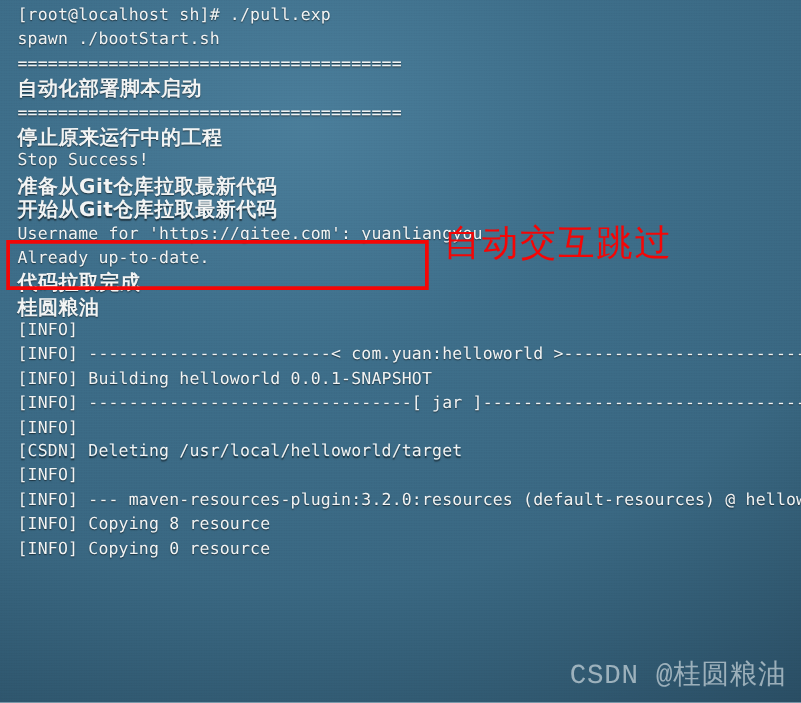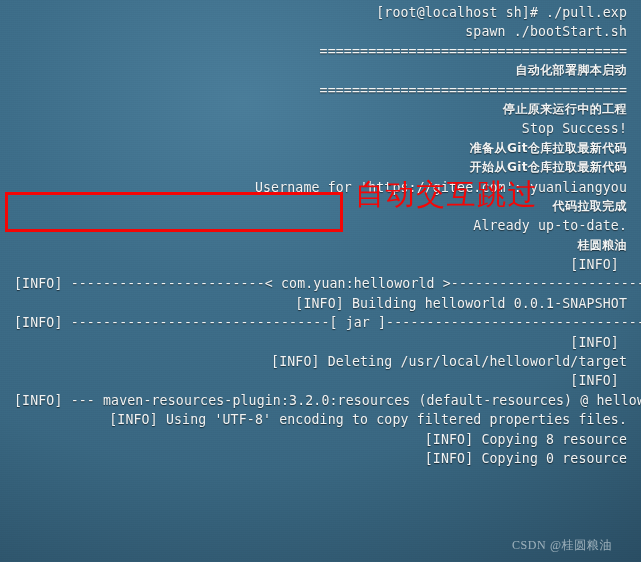--- a/index.html
+++ b/index.html
@@ -40,38 +40,37 @@
       repeating-linear-gradient(90deg,  rgba(255,255,255,.04) 0 1px, rgba(0,0,0,.04) 1px 2px);
     mix-blend-mode: overlay;
   }
 
   #screen {
     position: absolute;
     left: 0;
     top: 0;
     width: 641px;
     height: 562px;
-    padding: 3px 14px 0 14px;
+    padding: 3px 3px 0 14px;
     box-sizing: border-box;
-    text-align: right;
   }
 
   .line {
     height: 19.4px;
     line-height: 19.4px;
     white-space: pre;
     color: #f2f4f4;
     font-family: "DejaVu Sans Mono", "Liberation Mono", monospace;
     font-size: 13.2px;
     letter-spacing: 0.15px;
     text-shadow: 0 1px 1px rgba(0,0,0,.55);
   }
   .line.cjk {
     font-family: "DejaVu Sans", "Liberation Sans", sans-serif;
-    font-size: 12px;
+    font-size: 16px;
     letter-spacing: .4px;
     font-weight: 600;
   }
 
   
   #credential-box {
     position: absolute;
     left: 5px;
     top: 192px;
     width: 338px;
@@ -89,57 +88,56 @@
     font-family: "DejaVu Sans", "Liberation Sans", sans-serif;
     font-size: 29px;
     font-weight: 400;
     line-height: 36px;
     letter-spacing: 1.5px;
     white-space: pre;
   }
 
   #watermark {
     position: absolute;
-    right: 29px;
+    right: 12px;
     bottom: 8px;
     color: rgba(225,232,236,.62);
-    font-family: Liberation Serif, serif;
-    font-size: 12px;
+    font-family: Liberation Mono, monospace;
+    font-size: 22px;
     letter-spacing: .6px;
     white-space: pre;
   }
 </style>
 </head>
 <body>
 
 <div id="terminal">
 
   <div id="screen">
       <div class="line">[root@localhost sh]# ./pull.exp</div>
       <div class="line">spawn ./bootStart.sh</div>
       <div class="line">======================================</div>
       <div class="line cjk">自动化部署脚本启动</div>
       <div class="line">======================================</div>
       <div class="line cjk">停止原来运行中的工程</div>
       <div class="line">Stop Success!</div>
       <div class="line cjk">准备从Git仓库拉取最新代码</div>
       <div class="line cjk">开始从Git仓库拉取最新代码</div>
       <div class="line">Username for 'https://gitee.com': yuanliangyou</div>
+      <div class="line">Already up-to-date.</div>
       <div class="line cjk">代码拉取完成</div>
-      <div class="line">Already up-to-date.</div>
       <div class="line cjk">桂圆粮油</div>
       <div class="line">[INFO] </div>
       <div class="line">[INFO] ------------------------&lt; com.yuan:helloworld &gt;-------------------------</div>
       <div class="line">[INFO] Building helloworld 0.0.1-SNAPSHOT</div>
       <div class="line">[INFO] --------------------------------[ jar ]---------------------------------</div>
       <div class="line">[INFO] </div>
-      <div class="line">[INFO] Deleting /usr/local/helloworld/target</div>
+      <div class="line">[CSDN] Deleting /usr/local/helloworld/target</div>
       <div class="line">[INFO] </div>
       <div class="line">[INFO] --- maven-resources-plugin:3.2.0:resources (default-resources) @ helloworld ---</div>
-      <div class="line">[INFO] Using 'UTF-8' encoding to copy filtered properties files.</div>
       <div class="line">[INFO] Copying 8 resource</div>
       <div class="line">[INFO] Copying 0 resource</div>
     </div>
 
   <div id="noise"></div>
 
   <div id="credential-box" style="border-color: rgb(244, 6, 6);"></div>
 
   <div id="annotation" style="color: rgb(244, 6, 6);">自动交互跳过</div>
 

